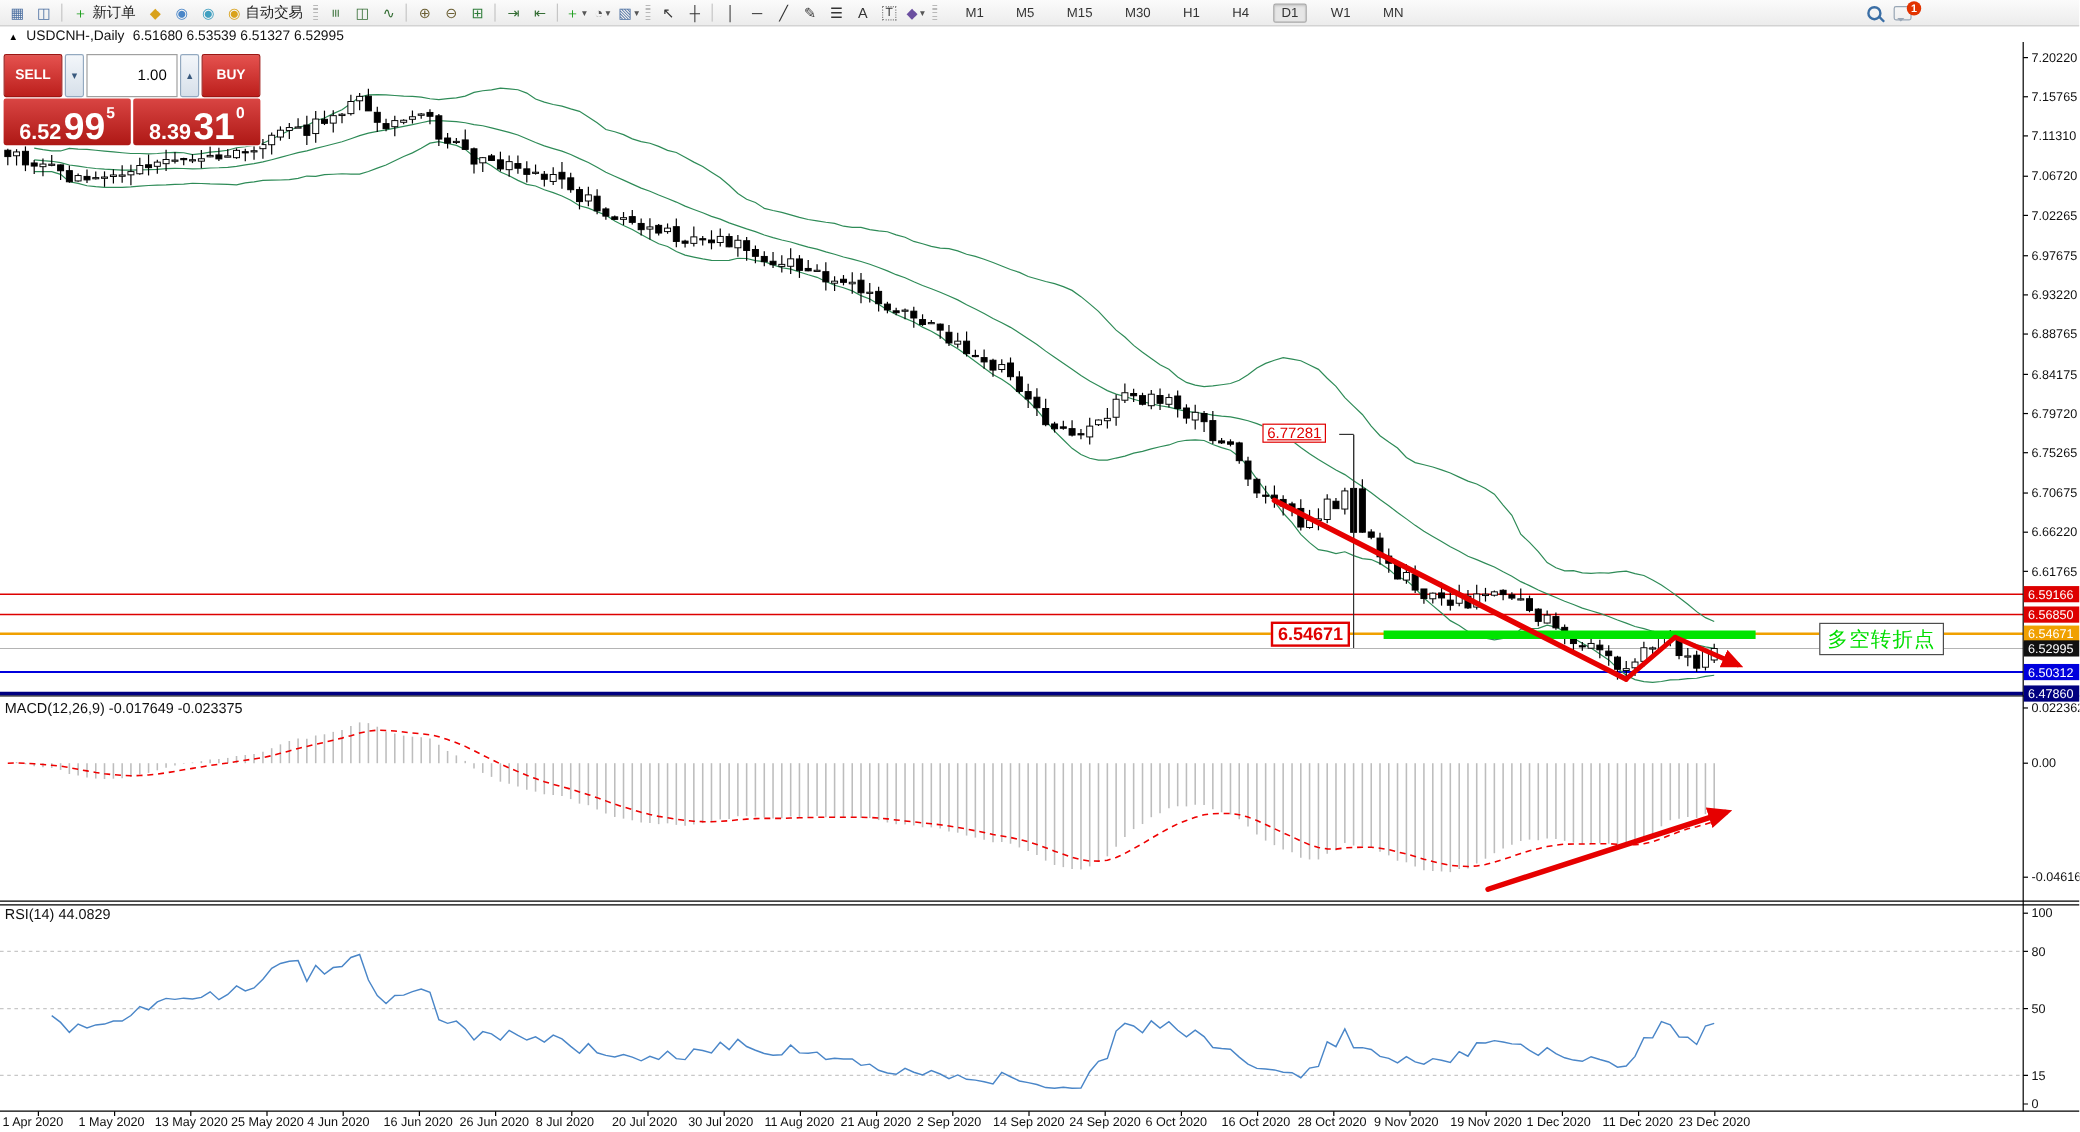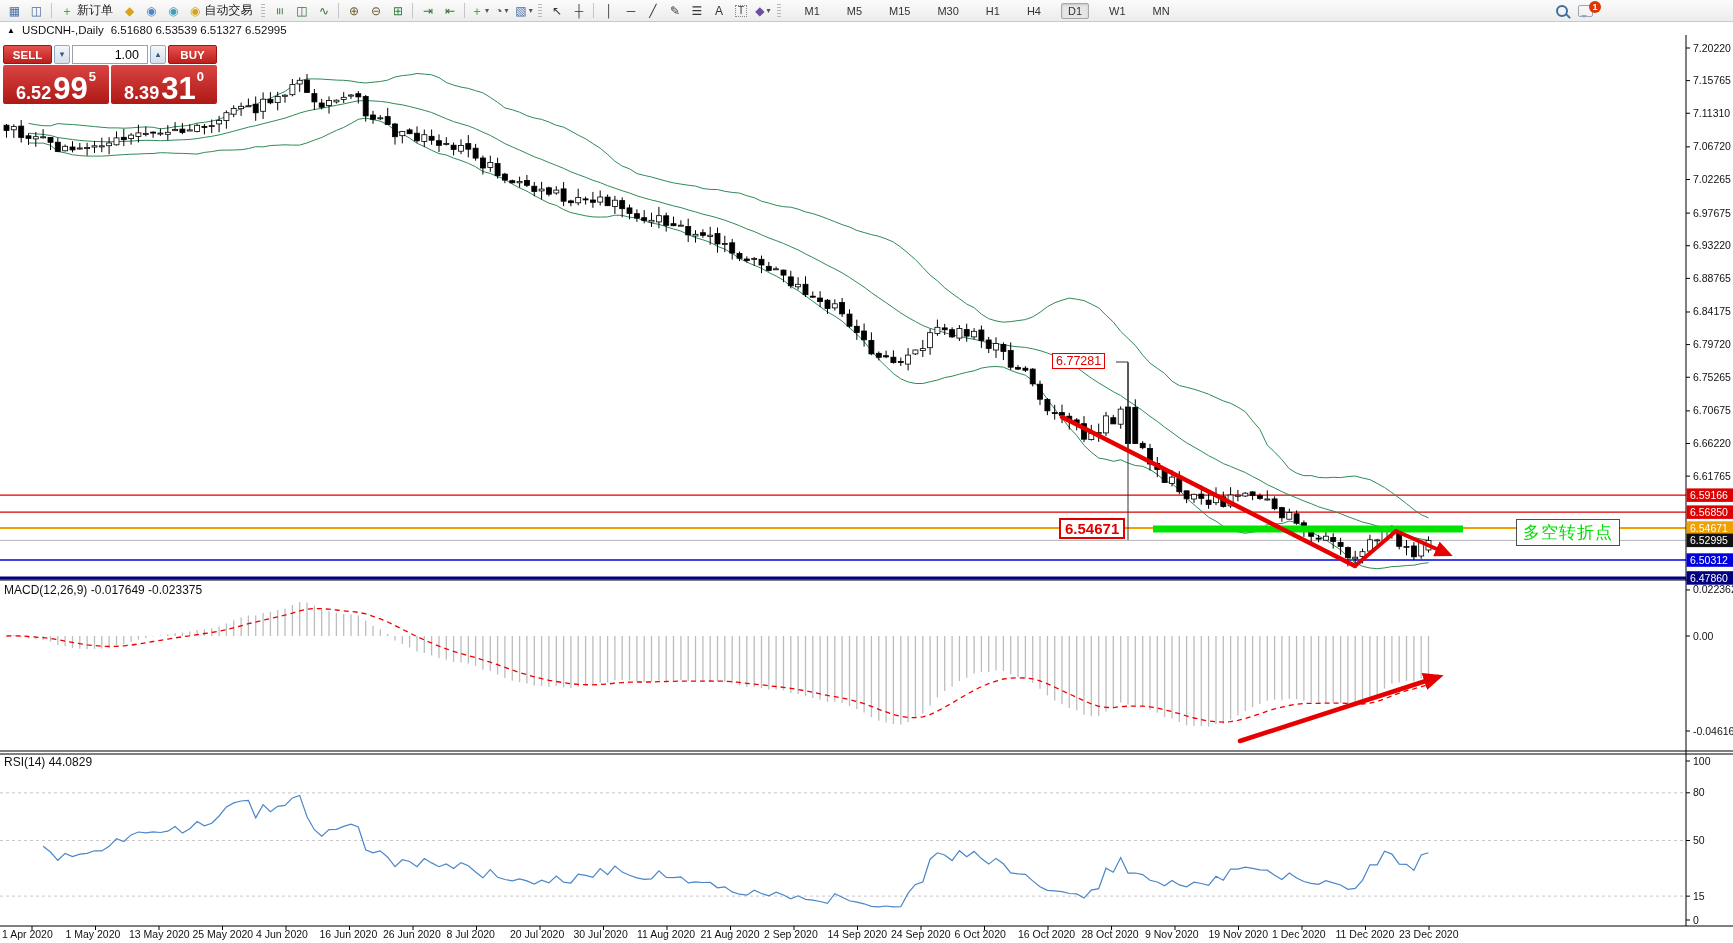--- a/index.html
+++ b/index.html
@@ -27,36 +27,36 @@
   .bubble{display:inline-block;width:13px;height:10px;border:1.5px solid #98a6b5;border-radius:2px;position:relative;}
   .bubble::after{content:"";position:absolute;left:2px;bottom:-5px;border:3px solid transparent;border-top-color:#98a6b5;}
   .badge{position:absolute;top:-1px;right:-5px;background:#e23300;color:#fff;border-radius:50%;
     width:12px;height:12px;font-size:9px;line-height:12px;text-align:center;font-weight:bold;}
   
   #symrow{position:absolute;top:24px;left:7px;z-index:2;font-size:11.5px;color:#111;
     display:flex;gap:7px;align-items:center;}
   .coll{font-size:8px;color:#000;}
   
   #trade{position:absolute;left:2px;top:44px;z-index:3;width:214px;background:#fff;padding:1px;}
-  .tp-row{display:flex;height:19px;gap:2px;margin-bottom:1px;}
+  .tp-row{display:flex;height:36px;gap:2px;margin-bottom:1px;}
   .tp-btn{width:49px;background:linear-gradient(#e5524f,#bc1f1c);color:#fff;font-size:11.5px;font-weight:bold;
     display:flex;align-items:center;justify-content:center;border-radius:2px;border:1px solid #9d1512;box-sizing:border-box;}
   .tp-spin{width:16px;background:linear-gradient(#f3f6fa,#d7e0ea);border:1px solid #93a9c0;color:#39597e;
     font-size:9px;display:flex;align-items:center;justify-content:center;border-radius:2px;box-sizing:border-box;}
   .tp-vol{flex:1;min-width:0;border:1px solid #a0a0a0;font-size:12.5px;text-align:right;
     padding:0 8px 0 0;font-family:"Liberation Sans",sans-serif;box-sizing:border-box;}
   .tp-row2{display:flex;gap:2px;height:39px;}
   .tp-price{flex:1;background:linear-gradient(#d94543,#ae1815);color:#fff;display:flex;
     align-items:flex-end;justify-content:center;padding-bottom:3px;border-radius:2px;}
   .pp-small{font-size:18px;font-weight:bold;margin-right:2px;line-height:16px;}
   .pp-big{font-size:31px;font-weight:bold;line-height:25px;}
   .pp-sup{font-size:13px;font-weight:bold;align-self:flex-start;margin-top:4px;margin-left:1px;}
   
   .tag{position:absolute;z-index:2;background:#fff;white-space:nowrap;}
-  #tag-high{left:1052px;top:353px;border:1px solid #e00000;color:#e00000;font-size:12.5px;padding:0 3px;}
+  #tag-high{left:1052px;top:353px;border:1px solid #e00000;color:#e00000;font-size:12.5px;padding:0 3px;text-decoration:underline;}
   #tag-support{left:1059px;top:518px;border:2px solid #e00000;color:#e00000;font-size:15px;font-weight:600;padding:0 4px;}
   #note-box{left:1516px;top:519px;border:1px solid #4d4d4d;color:#00dd00;font-size:17px;
     padding:1px 6px;letter-spacing:1px;}
   .ind-label{position:absolute;left:4px;z-index:2;font-size:12px;color:#111;white-space:nowrap;}
   #macd-label{top:583px;}
   #rsi-label{top:755px;}
   #chart{position:absolute;left:0;top:0;z-index:1;font-family:"Liberation Sans",sans-serif;}
 </style>
 </head>
 <body>

